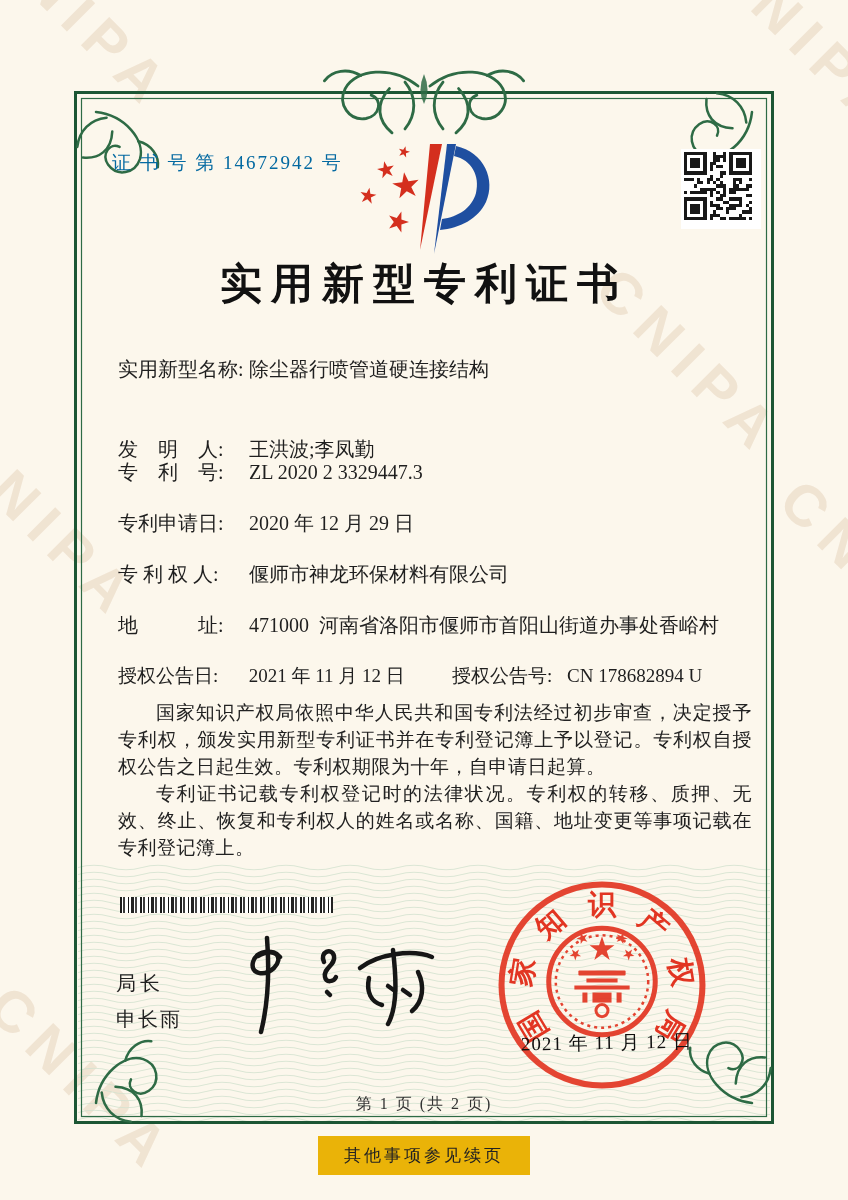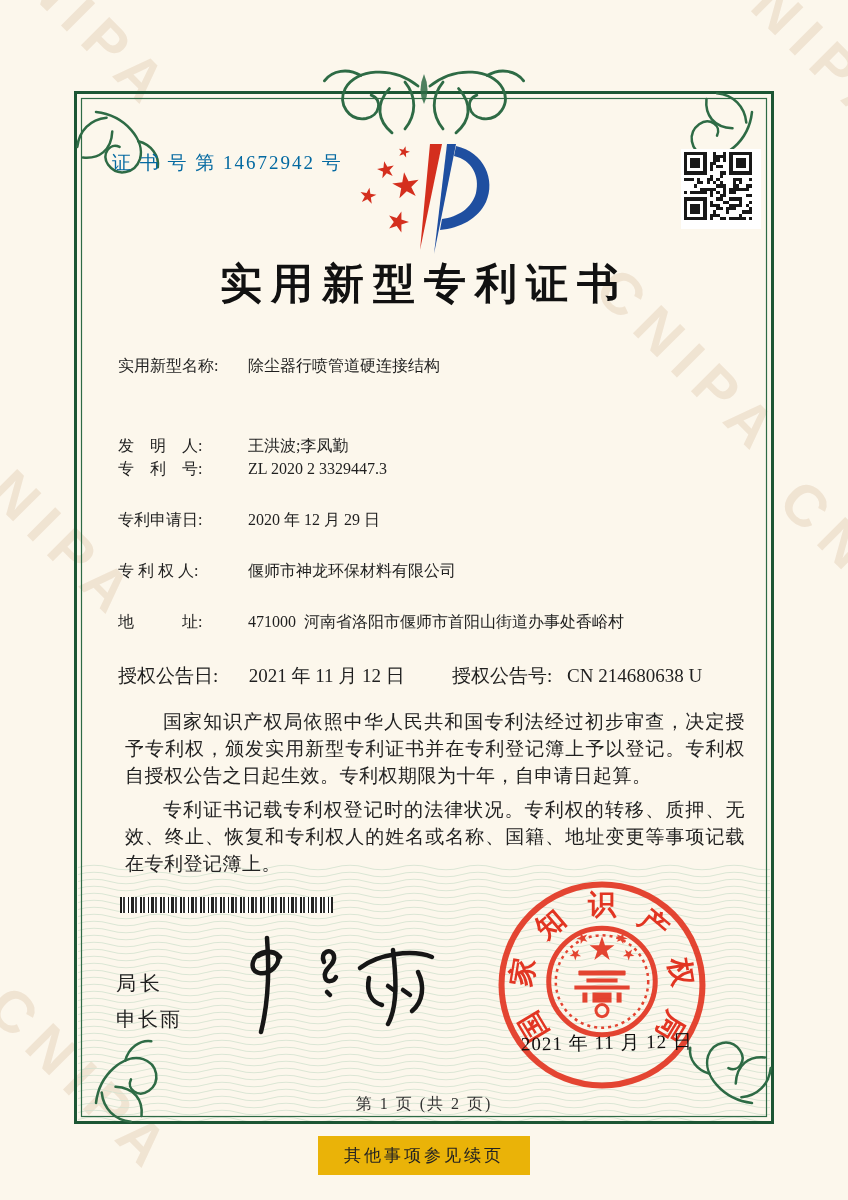--- a/index.html
+++ b/index.html
@@ -27,31 +27,31 @@
   }
   .logo{position:absolute;left:352px;top:138px;width:150px;height:118px;}
   .qr{position:absolute;left:681px;top:149px;width:74px;height:74px;background:#fff;padding:3px;}
   #qr-grid{display:grid;grid-template-columns:repeat(21,1fr);grid-template-rows:repeat(21,1fr);width:68px;height:68px;background:#fff;}
   #qr-grid .on{background:#181818;}
   .title{
     position:absolute;left:0;top:256px;width:848px;text-align:center;
     font-size:42px;font-weight:bold;letter-spacing:9px;color:#111;
   }
   
-  .row{position:absolute;left:118px;font-size:16px;color:#1f1f1f;white-space:nowrap;}
+  .row{position:absolute;left:118px;font-size:20px;color:#1f1f1f;white-space:nowrap;}
   .row .lab{display:inline-block;min-width:126px;white-space:pre;}
   .row .val{white-space:pre;}
   .row2{position:absolute;font-size:19px;color:#1f1f1f;white-space:nowrap;}
   
   .body-text{
     position:absolute;left:118px;top:701px;width:634px;
     font-size:19px;line-height:27px;text-align:justify;color:#222;
     letter-spacing:.5px;
   }
-  .body-text p{margin:7px;text-indent:2em;}
+  .body-text p{margin:0;text-indent:2em;font-family:Liberation Mono, monospace;}
   
   .barcode{
     position:absolute;left:120px;top:897px;width:213px;height:16px;
     background:repeating-linear-gradient(90deg,
       #1a1a1a 0 2px,#fff 2px 3px,#3a3a3a 3px 5px,#fff 5px 8px,
       #111 8px 9px,#fff 9px 11px,#222 11px 14px,#fff 14px 15px,
       #444 15px 17px,#fff 17px 20px);
   }
   
   .commissioner-title{position:absolute;left:116px;top:970px;font-size:20px;letter-spacing:4px;}
@@ -613,21 +613,21 @@
     <span class="lab">地　　　址:</span>
     <span class="val">471000  河南省洛阳市偃师市首阳山街道办事处香峪村</span>
   </div>
 
   <div class="row2" style="left:118px;top:663px;">
     <span class="lab" style="display:inline-block;min-width:126px;">授权公告日:</span>
     <span class="val">2021 年 11 月 12 日</span>
   </div>
   <div class="row2" style="left:452px;top:663px;">
     <span class="lab" style="margin-right:10px;">授权公告号:</span>
-    <span class="val">CN 214680638 U</span>
+    <span class="val">CN 178682894 U</span>
   </div>
 
   <div class="body-text">
     <p>国家知识产权局依照中华人民共和国专利法经过初步审查，决定授予专利权，颁发实用新型专利证书并在专利登记簿上予以登记。专利权自授权公告之日起生效。专利权期限为十年，自申请日起算。</p>
     <p>专利证书记载专利权登记时的法律状况。专利权的转移、质押、无效、终止、恢复和专利权人的姓名或名称、国籍、地址变更等事项记载在专利登记簿上。</p>
   </div>
 
   <div class="barcode"></div>
 
   <div class="commissioner-title">局长</div>

